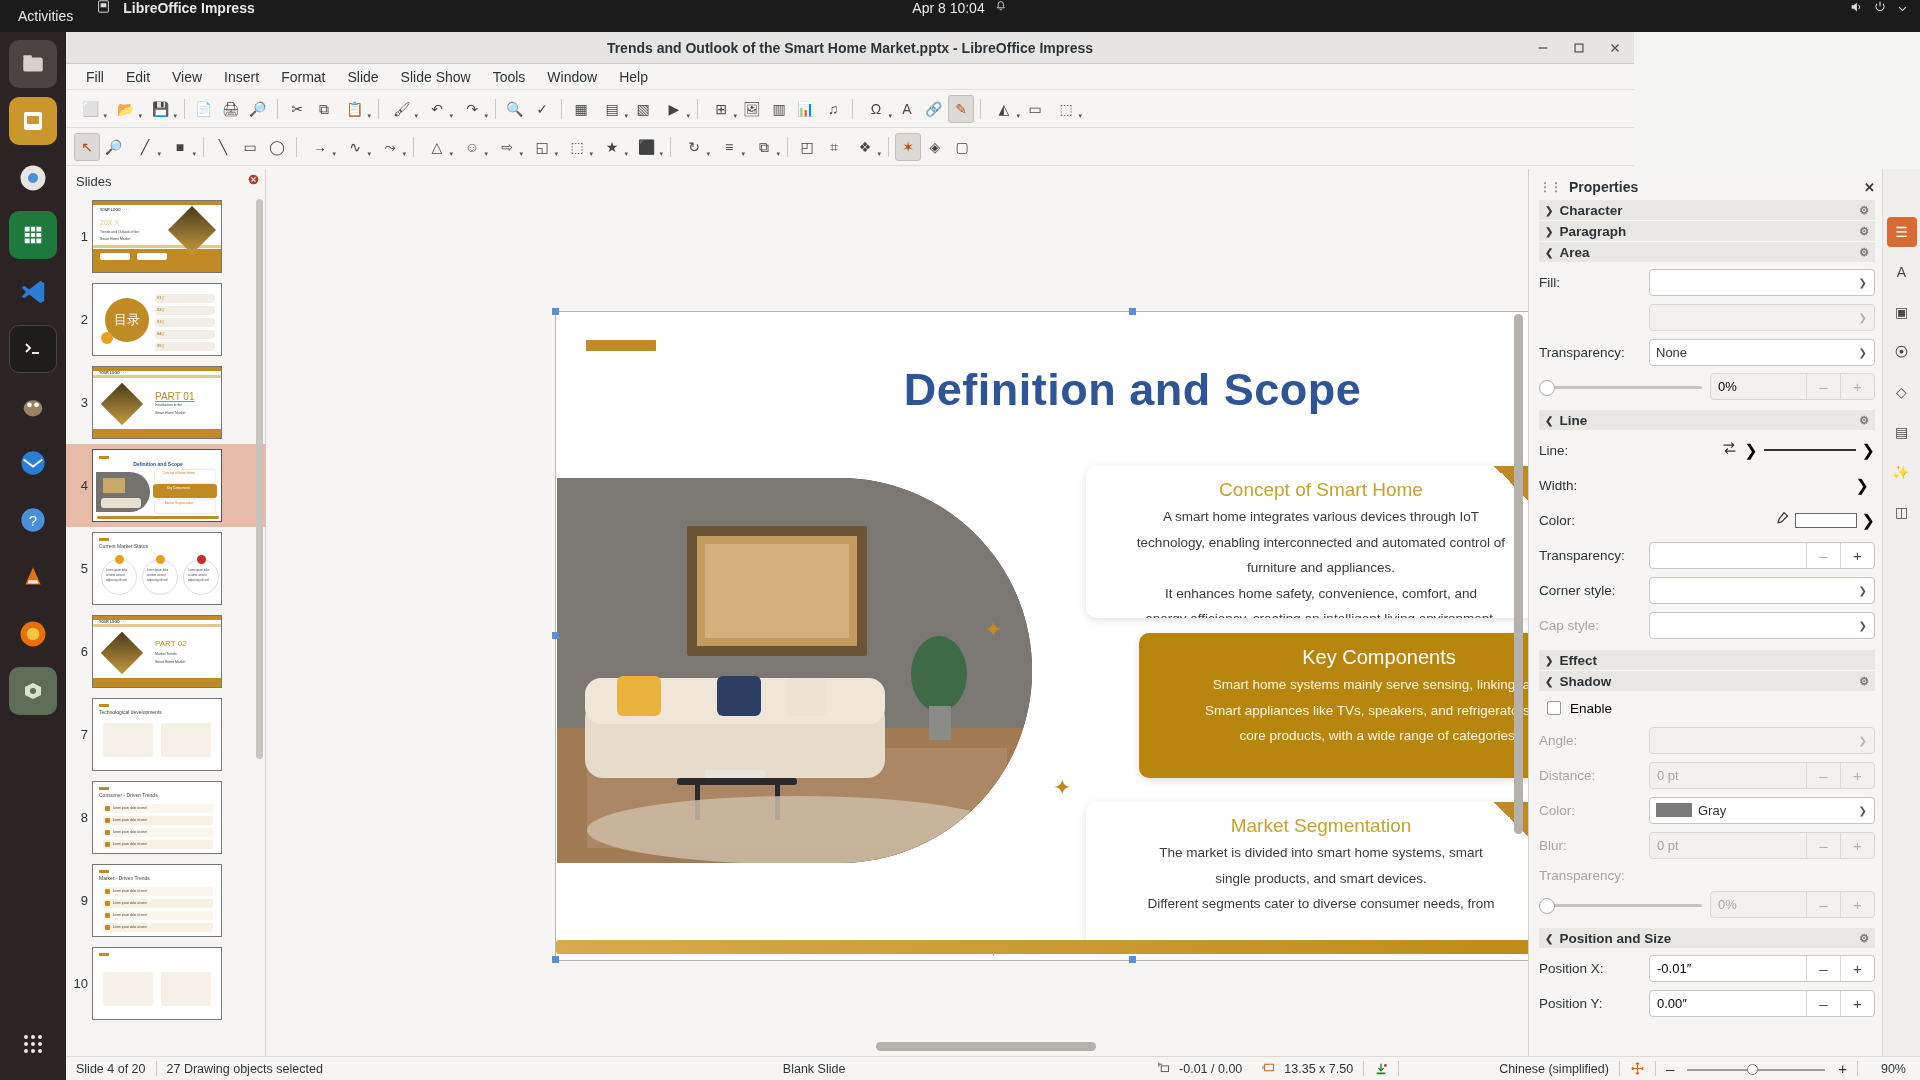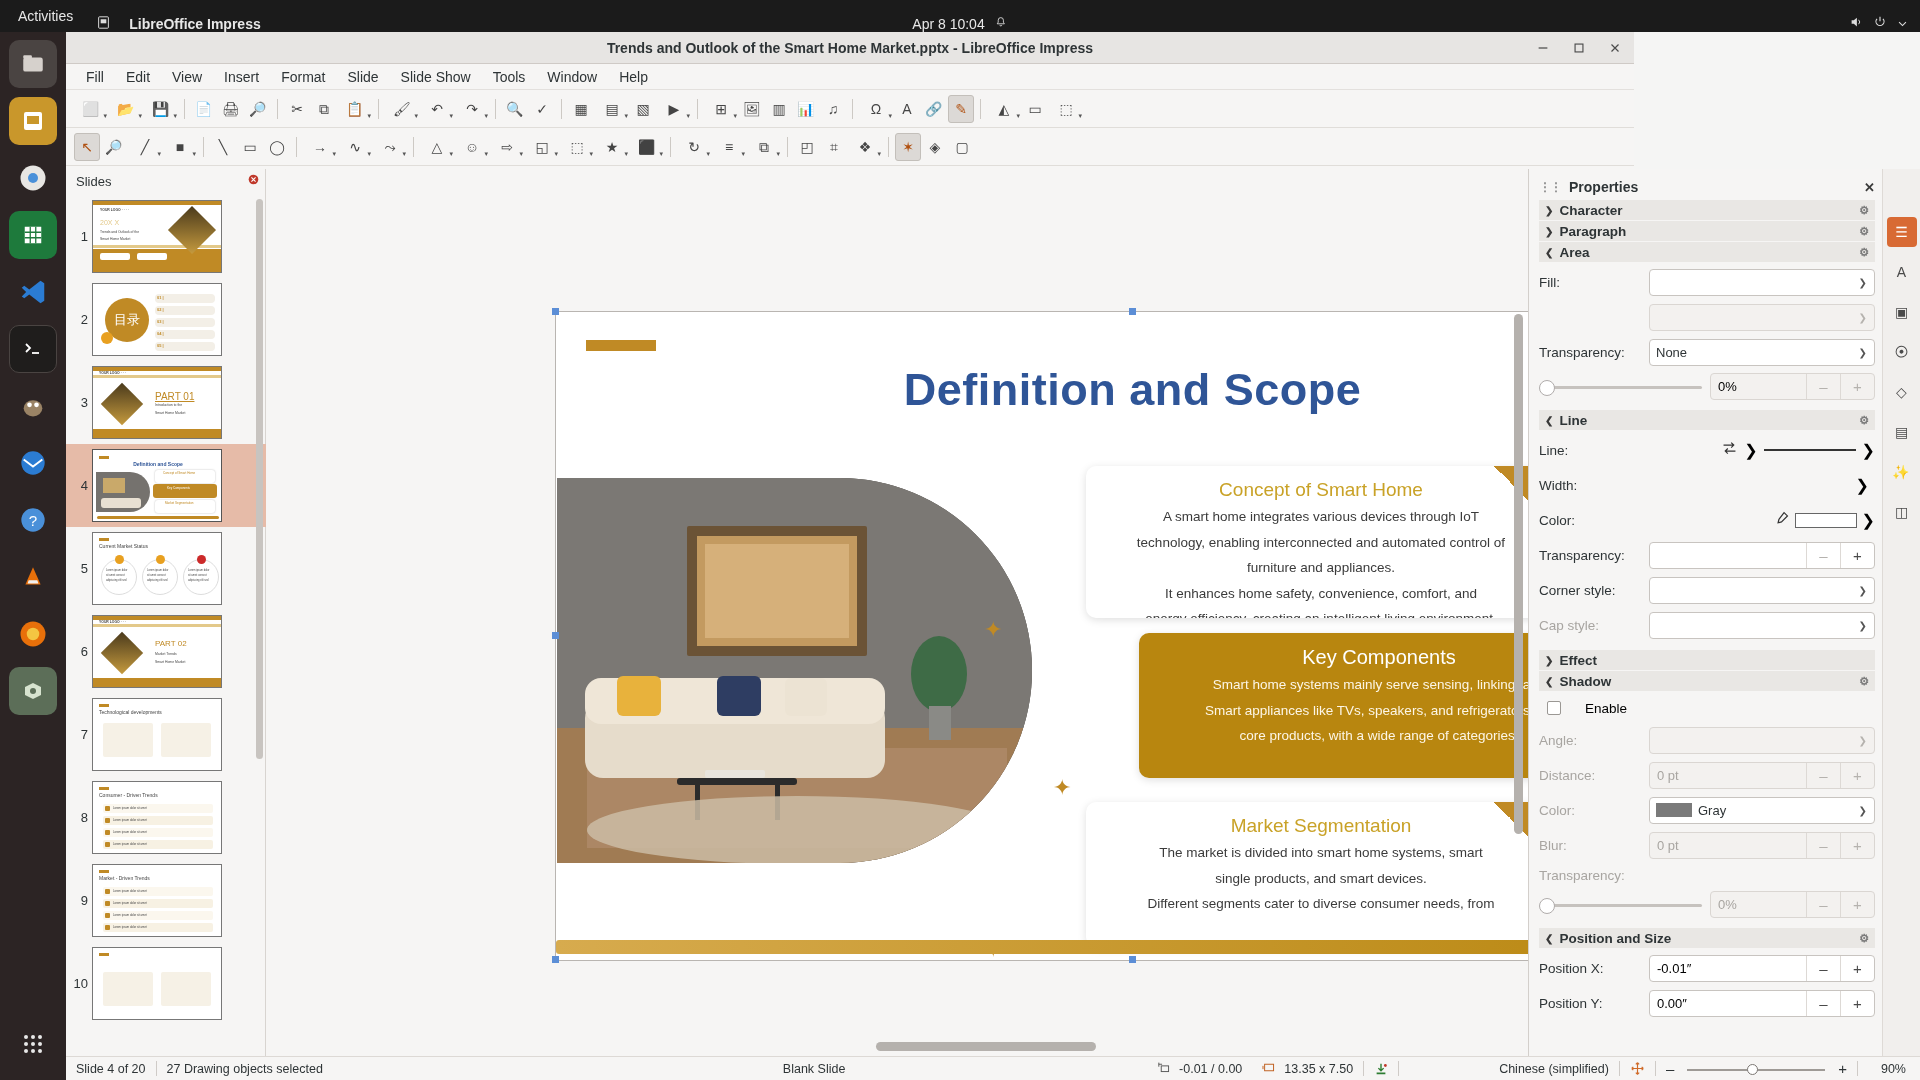--- a/index.html
+++ b/index.html
@@ -8,24 +8,24 @@
     overflow: hidden;
     font-family: "Liberation Sans", sans-serif;
     background: #f5f5f4;
   }
   body { position: relative; }
 
   
   #gnome-bar {
     position: absolute; left:0; top:0; width:1920px; height:32px;
     background:#1b1b1b; color:#e8e8e8;
-    display:flex; align-items:flex-end; font-size:14px;
+    display:flex; align-items:flex-start; font-size:14px;
   }
   #gnome-bar .activities { padding:0 14px 0 18px; height:32px; display:flex; align-items:center; }
-  #gnome-bar .appname { display:flex; align-items:center; gap:19px; padding:0 10px; font-weight:600;}
+  #gnome-bar .appname { display:flex; align-items:center; gap:13px; padding:0 10px; font-weight:600;}
   #gnome-bar .clock { position:absolute; left:50%; transform:translateX(-50%); display:flex; gap:10px; align-items:center;}
   #gnome-bar .tray { position:absolute; right:12px; display:flex; gap:10px; align-items:center;}
   .gicon { display:inline-block; }
 
   
   #dock {
     position:absolute; left:0; top:32px; width:66px; height:1048px;
     background:#2c2424; display:flex; flex-direction:column; align-items:center;
     padding-top:8px; gap:9px;
   }
@@ -150,21 +150,21 @@
   .spin .mb,.spin .pb { width:34px; display:flex; align-items:center; justify-content:center;
      border-left:1px solid #ddd9d5; font-size:15px; color:#4a4a4a;}
   .spin.dim { background:#f3f1ef; border-color:#dad6d2;}
   .spin.dim .mb,.spin.dim .pb { color:#b5b2ae;}
   .slider-row { display:flex; align-items:center; gap:8px; margin-top:6px; }
   .slider { flex:1; height:22px; position:relative; }
   .slider .track { position:absolute; top:10px; left:10px; right:0; height:3px; background:#c6c2be; border-radius:2px;}
   .slider .knob { position:absolute; top:4px; left:0; width:16px; height:16px; border-radius:50%;
      background:#fff; border:1px solid #b0acab;}
   .pct { width:140px; }
-  .chkrow { display:flex; align-items:center; gap:24px; height:24px; margin:5px 0 0 8px; font-size:13.5px;}
+  .chkrow { display:flex; align-items:center; gap:9px; height:24px; margin:5px 0 0 8px; font-size:13.5px;}
   .chkbox { width:14px; height:14px; border:1px solid #9b9894; background:#fff; border-radius:2px;}
   .swatch { width:36px; height:14px; background:#7a7a7a; margin-right:6px; }
   .linepreview { flex:1; height:2px; background:#333; }
 
   
   #statusbar { position:absolute; left:0; bottom:0; width:1854px; height:24px;
      background:#f6f5f4; border-top:1px solid #ddd9d5; display:flex; align-items:center;
      font-size:12.5px; color:#2e3436; }
   #statusbar .cell { padding:0 10px; height:24px; display:flex; align-items:center; gap:7px;}
   #statusbar .sep { width:1px; height:15px; background:#cfcbc7; }

